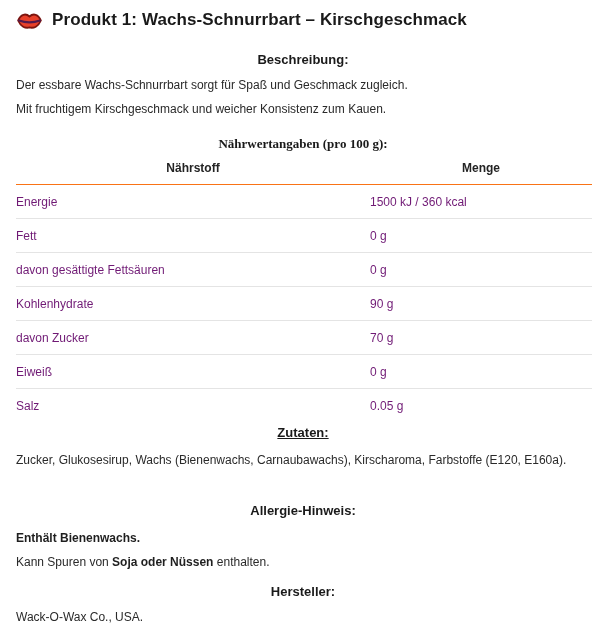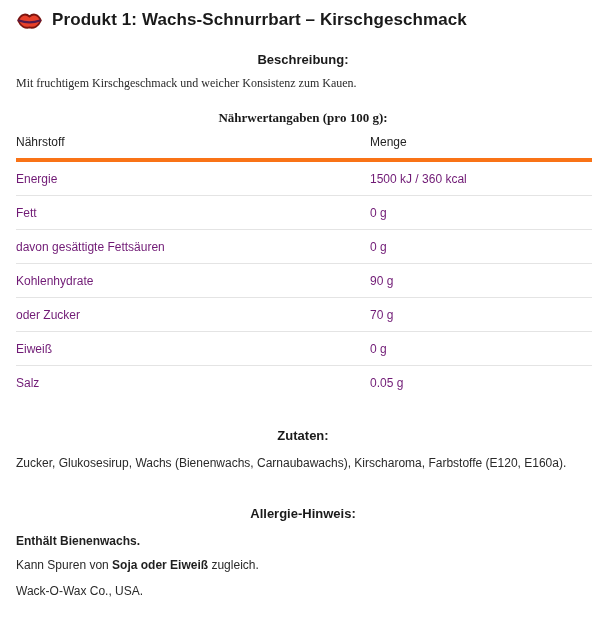--- a/index.html
+++ b/index.html
@@ -43,45 +43,45 @@
     line-height: 15px;
     text-align: center;
   }
   .body-text {
     font-size: 12px;
     line-height: 15px;
     color: #2a2a2a;
   }
   #beschreibung-heading { margin-top: 20px; }
   #desc-line-1 { margin-top: 11px; }
-  #desc-line-2 { margin-top: 9px; font-family: Liberation Serif, serif; }
+  #desc-line-2 { margin-top: 9px; }
   #naehrwert-heading { margin-top: 19px; font-family: Liberation Serif, serif; }
   table.nutrition {
     border-collapse: collapse;
     margin-top: 5px;
     width: 576px;
     table-layout: fixed;
   }
   table.nutrition col.col-nutrient { width: 354px; }
   table.nutrition th {
-    text-align: left;
+    text-align: center;
     font-size: 12px;
-    font-weight: 400;
+    font-weight: 700;
     color: #242424;
     padding: 5px 0 9px 0;
-    border-bottom: 4px solid #f97316;
+    border-bottom: 1px solid #f97316;
   }
   table.nutrition td {
     font-size: 12px;
     color: #701a75;
     padding: 10px 0 9px 0;
     border-bottom: 1px solid #e4e4e4;
   }
   table.nutrition tr:last-child td { border-bottom: none; }
-  #zutaten-heading { margin-top: 29px; }
+  #zutaten-heading { margin-top: 3px; text-decoration: underline; }
   #zutaten-text { margin-top: 13px; }
   #allergie-heading { margin-top: 35px; }
   #allergie-line-1 { margin-top: 13px; font-weight: 700; color: #1f1f1f; }
   #allergie-line-2 { margin-top: 9px; }
   #allergie-line-2 .bold-run { font-weight: 700; color: #1f1f1f; }
   #hersteller-heading { margin-top: 14px; }
   #hersteller-text { margin-top: 11px; }
 </style>
 </head>
 <body>
@@ -92,20 +92,21 @@
     <span class="lips-icon">
       <svg width="27" height="21" viewBox="0 0 32 24" aria-hidden="true">
         <path d="M2.5 12 C5.5 4.5 11.5 3.2 16 7.2 C20.5 3.2 26.5 4.5 29.5 12 C26.5 19 21 21.5 16 20.2 C11 21.5 5.5 19 2.5 12 Z" fill="#e8402a" stroke="#7c150f" stroke-width="2.2" stroke-linejoin="round"></path>
         <path d="M3.5 12 C12 15 20 15 28.5 12" stroke="#53194d" stroke-width="2.4" fill="none" stroke-linecap="round"></path>
       </svg>
     </span>
     <span class="title">Produkt 1: Wachs-Schnurrbart – Kirschgeschmack</span>
   </div>
 
   <div class="section-heading" id="beschreibung-heading">Beschreibung:</div>
+  <div class="body-text" id="desc-line-1">Der essbare Wachs-Schnurrbart sorgt für Spaß und Geschmack zugleich.</div>
   <div class="body-text" id="desc-line-2">Mit fruchtigem Kirschgeschmack und weicher Konsistenz zum Kauen.</div>
 
   <div class="section-heading" id="naehrwert-heading">Nährwertangaben (pro 100 g):</div>
 
   <table class="nutrition">
     <colgroup>
         <col class="col-nutrient">
         <col>
       </colgroup>
     <thead>
@@ -125,36 +126,37 @@
       </tr>
       <tr>
         <td>davon gesättigte Fettsäuren</td>
         <td>0 g</td>
       </tr>
       <tr>
         <td>Kohlenhydrate</td>
         <td>90 g</td>
       </tr>
       <tr>
-        <td>oder Zucker</td>
+        <td>davon Zucker</td>
         <td>70 g</td>
       </tr>
       <tr>
         <td>Eiweiß</td>
         <td>0 g</td>
       </tr>
       <tr>
         <td>Salz</td>
         <td>0.05 g</td>
       </tr>
     </tbody>
   </table>
 
   <div class="section-heading" id="zutaten-heading">Zutaten:</div>
   <div class="body-text" id="zutaten-text">Zucker, Glukosesirup, Wachs (Bienenwachs, Carnaubawachs), Kirscharoma, Farbstoffe (E120, E160a).</div>
 
   <div class="section-heading" id="allergie-heading">Allergie-Hinweis:</div>
   <div class="body-text" id="allergie-line-1">Enthält Bienenwachs.</div>
-  <div class="body-text" id="allergie-line-2"><span>Kann Spuren von </span><span class="bold-run">Soja oder Eiweiß</span><span> zugleich.</span></div>
+  <div class="body-text" id="allergie-line-2"><span>Kann Spuren von </span><span class="bold-run">Soja oder Nüssen</span><span> enthalten.</span></div>
 
+  <div class="section-heading" id="hersteller-heading">Hersteller:</div>
   <div class="body-text" id="hersteller-text">Wack-O-Wax Co., USA.</div>
 
 </div>
 
 </body></html>

